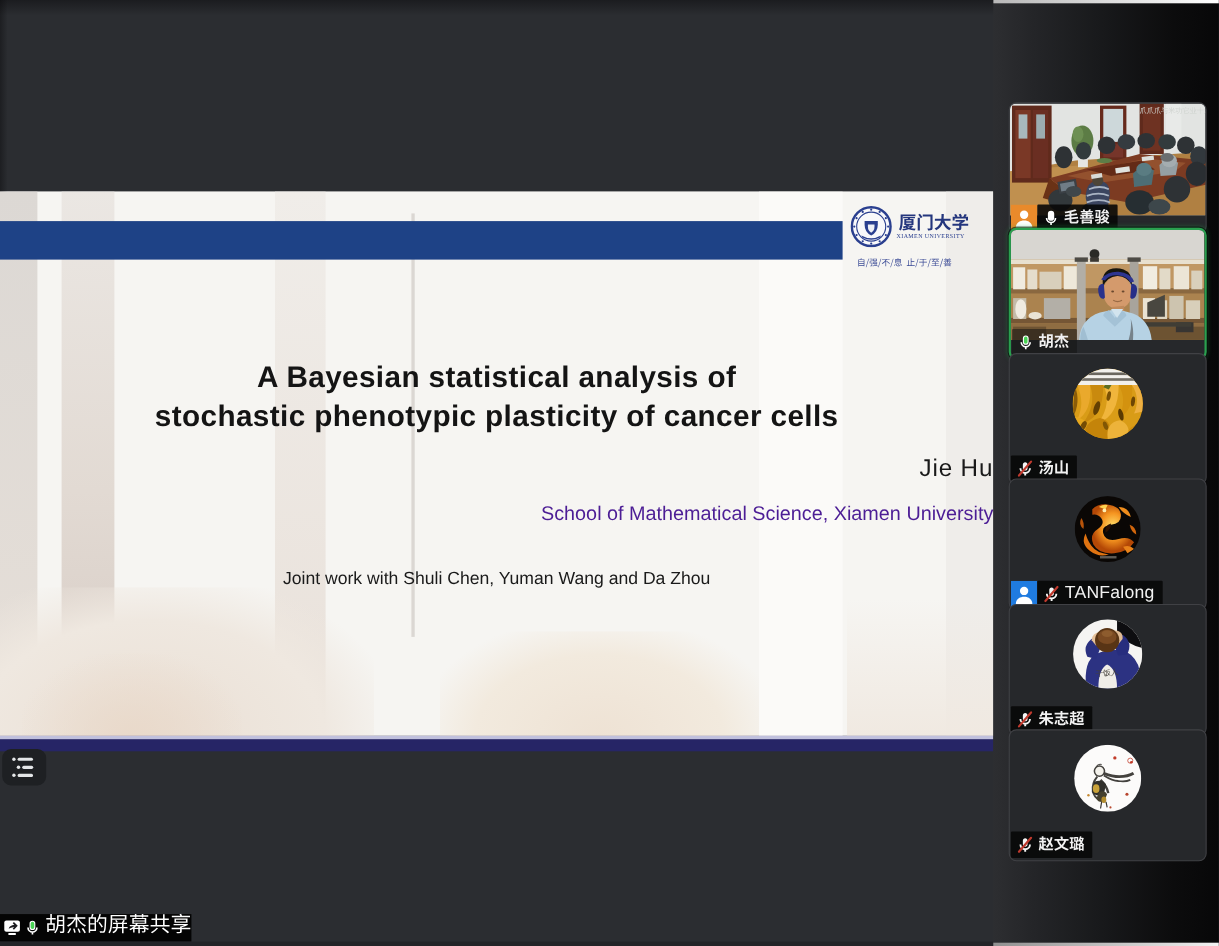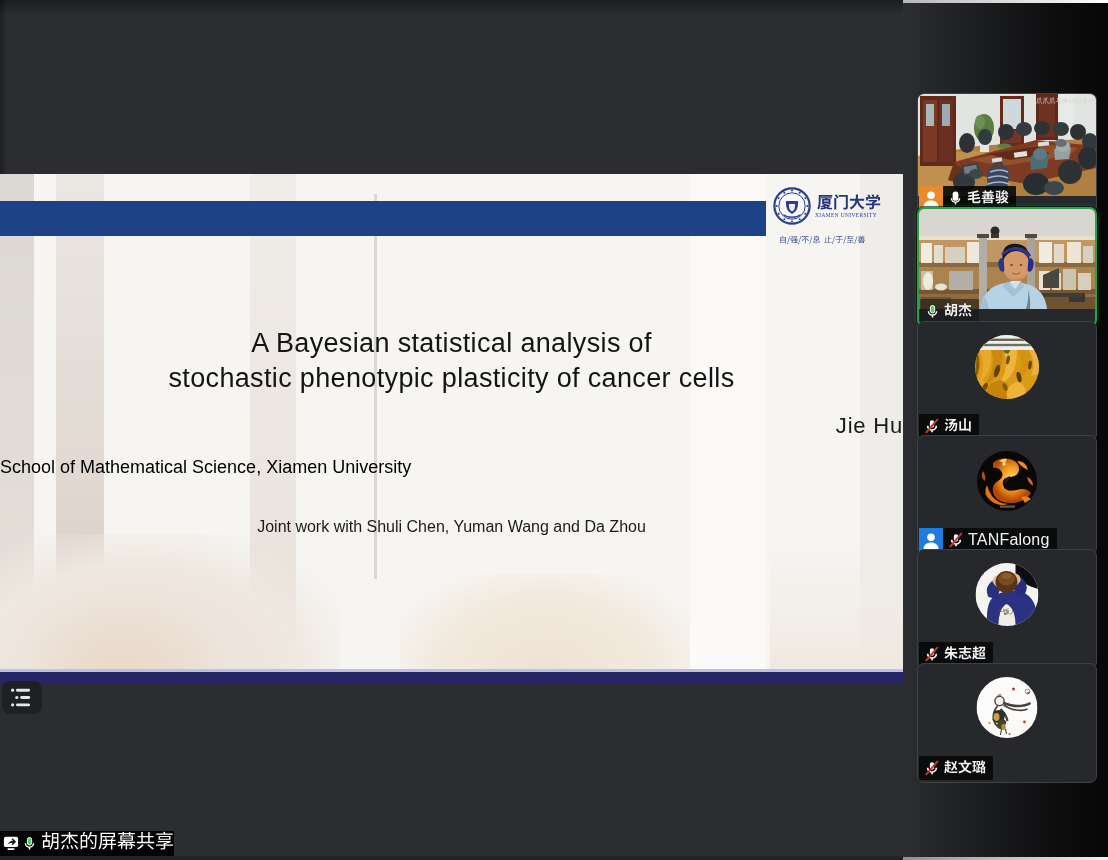--- a/index.html
+++ b/index.html
@@ -3,23 +3,23 @@
 <style>
 *{margin:0;padding:0;box-sizing:border-box}
 html,body{width:1108px;height:860px;overflow:hidden;background:#2b2d31;font-family:"Liberation Sans",sans-serif}
 .stage{position:absolute;top:0;left:0;width:1108px;height:860px;background:#2b2d31}
 .abs{position:absolute}
 
 .slide{position:absolute;left:0;top:174px;width:903px;height:495px;background:#f6f5f2;overflow:hidden}
 .band{position:absolute;top:0;height:100%}
 .bluebar{position:absolute;left:0;top:27px;width:766px;height:35px;background:#1e4286}
 .navybar{position:absolute;left:0;top:669px;width:903px;height:14px;background:#262566;border-top:3px solid #c0c0dd}
-.t-title{position:absolute;left:0;top:152px;width:903px;text-align:center;font-weight:normal;color:#141414;font-size:27px;line-height:34.5px;letter-spacing:0.35px}
+.t-title{position:absolute;left:0;top:152px;width:903px;text-align:center;font-weight:bold;color:#141414;font-size:27px;line-height:34.5px;letter-spacing:0.35px}
 .t-name{position:absolute;left:0;top:239px;width:903px;text-align:right;color:#1a1a1a;font-size:22px;letter-spacing:0.8px}
-.t-school{position:absolute;left:0;top:283px;width:903px;text-align:left;color:#000000;font-size:18px}
+.t-school{position:absolute;left:0;top:283px;width:903px;text-align:right;color:#4c1d95;font-size:18px}
 .t-joint{position:absolute;left:0;top:344px;width:903px;text-align:center;color:#1a1a1a;font-size:16px}
 
 .sidebar{position:absolute;left:903px;top:0;width:205px;height:860px;background:linear-gradient(to right,#2d2e31 0%,#242528 18%,#18191b 48%,#0c0c0d 80%,#070708 100%)}
 .tile{position:absolute;left:14px;width:180px;height:120px;background:#26282b;border:1px solid #404145;border-radius:7px;overflow:hidden}
 .tile.act{border:2px solid #2aa04f;box-shadow:0 0 0 1px rgba(0,0,0,.55),0 0 5px rgba(40,170,80,.45)}
 .nbar{position:absolute;left:1px;bottom:2px;height:24px;background:rgba(8,8,8,.9);display:flex;align-items:center;padding:0 7px 0 5px;gap:4px;border-radius:1px}
 .nbar svg{flex:none}
 .avbox{position:absolute;left:1px;bottom:2px;width:24px;height:24px}
 .avc{position:absolute;left:50%;transform:translateX(-50%)}
 .nlat{color:#f2f2f2;font-size:16px;letter-spacing:0.2px}

